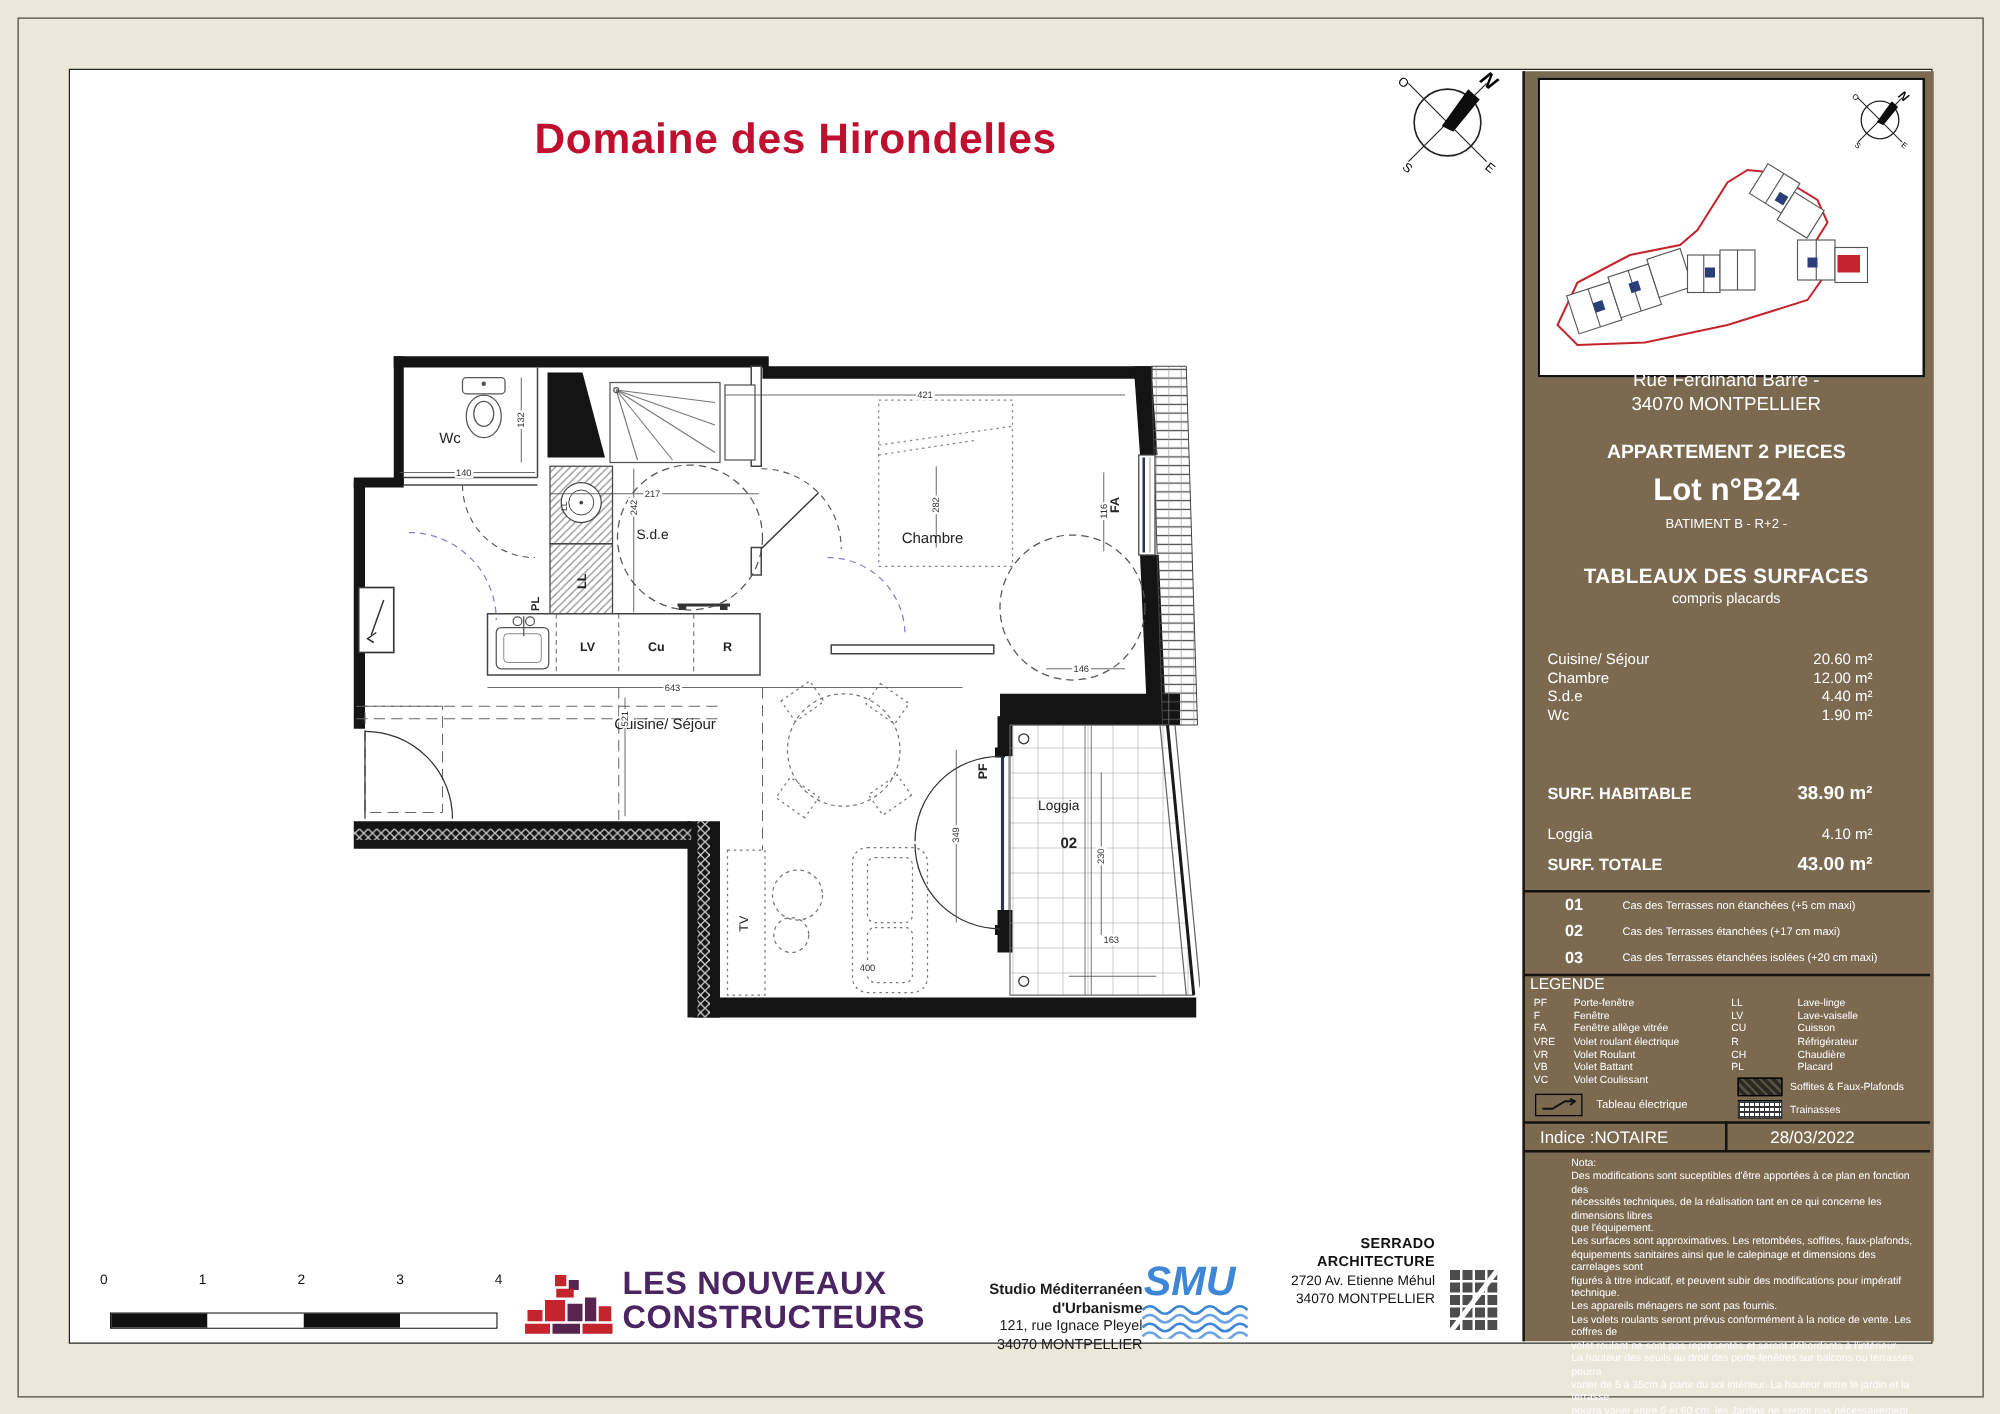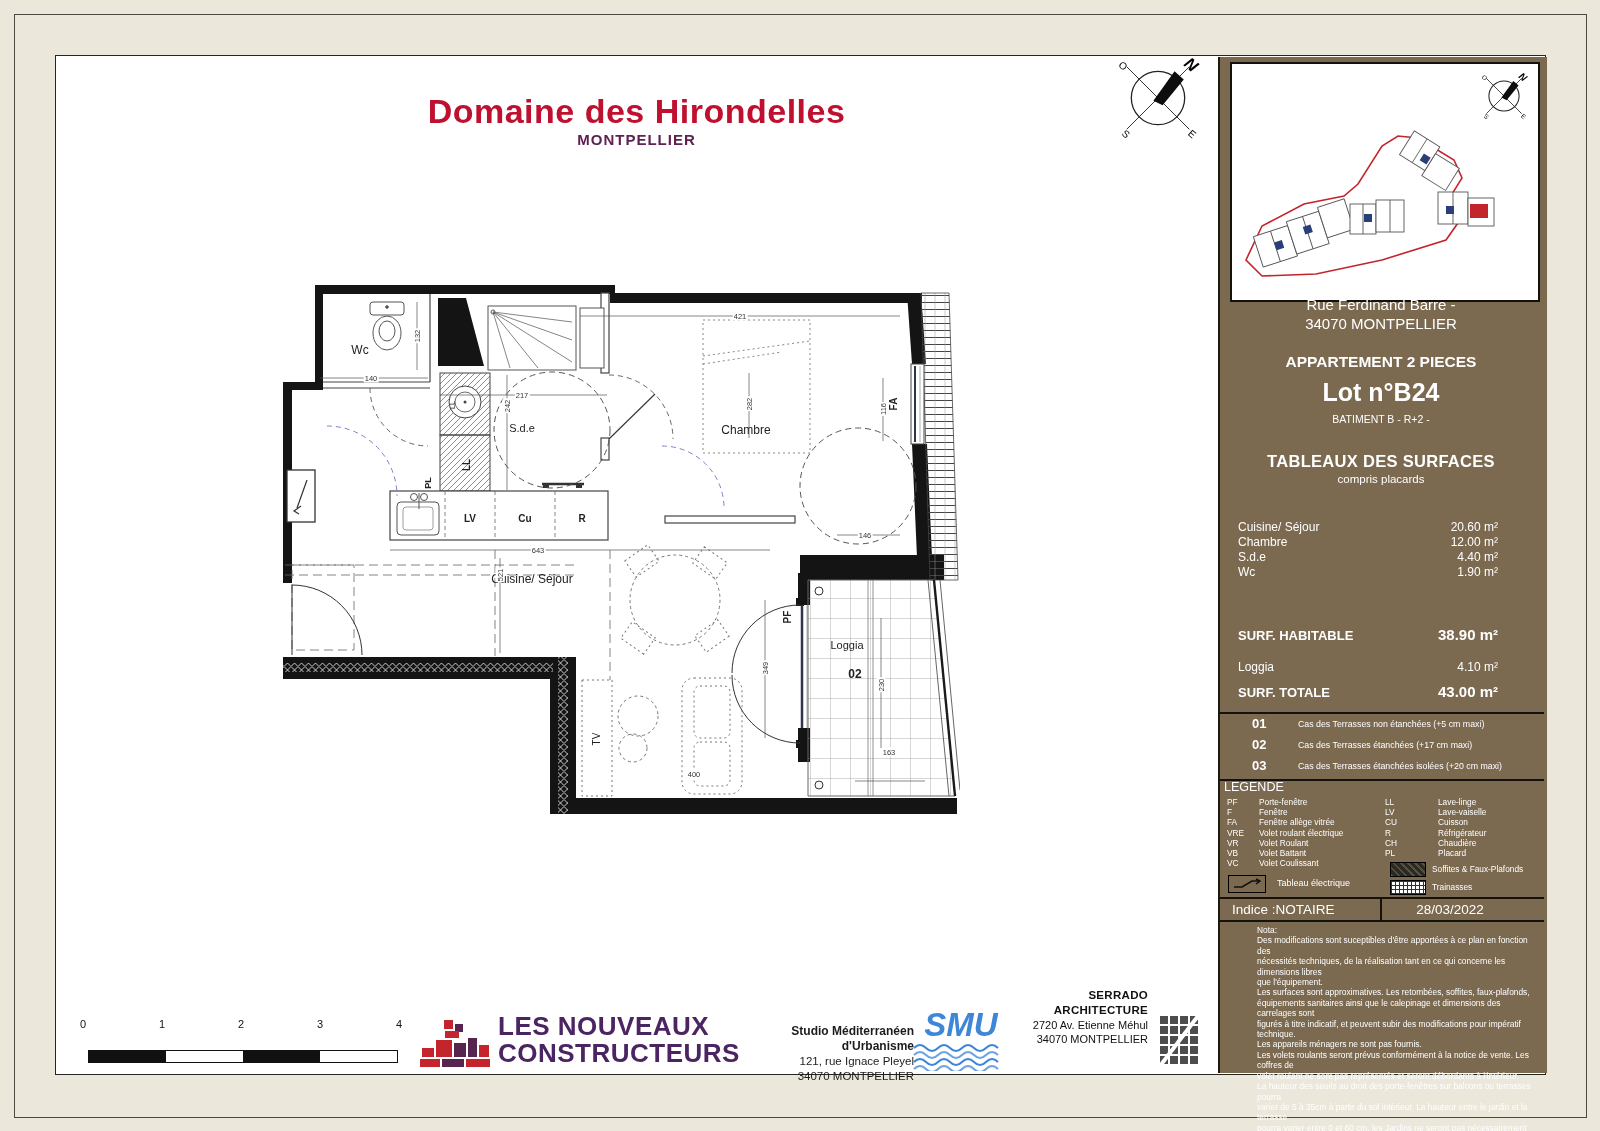--- a/index.html
+++ b/index.html
@@ -37,38 +37,37 @@
   .pdim.rot{transform:translate(-50%,-50%) rotate(-90deg);}
   
   #scale-ticks{left:80px;top:1018px;width:322px;display:flex;justify-content:space-between;font-size:11px;color:#111;}
   .scalebar{left:88px;top:1050px;width:308px;height:11px;border:1px solid #111;display:flex;}
   .scalebar div{flex:1;}
   .sb1{background:#111;} .sb2{background:#fff;}
   .lnc-text{left:498px;top:1013px;color:#4b2462;font-weight:bold;font-size:26px;line-height:27px;letter-spacing:.5px;white-space:nowrap;}
   .studio{left:726px;top:1024px;width:188px;text-align:right;color:#1c1c1c;}
   .studio .n{font-weight:bold;font-size:12px;line-height:15px;}
   .studio .a{font-size:11.5px;line-height:15px;}
-  .smu-text{left:915px;top:1006px;width:92px;text-align:center;color:#3e86d8;font-weight:bold;font-style:italic;font-size:33px;}
+  .smu-text{left:915px;top:1006px;width:92px;color:#3e86d8;font-weight:bold;font-style:italic;font-size:33px;}
   .serrado{left:998px;top:988px;width:150px;text-align:right;color:#111;}
   .serrado .n{font-weight:bold;font-size:11.5px;line-height:15px;letter-spacing:.3px;}
   .serrado .a{font-size:11px;line-height:14px;}
   svg{display:block;}
   .swatch-soff{left:1390px;top:862px;width:34px;height:13px;background:#2a2a22;background-image:repeating-linear-gradient(45deg,#55503f 0 2px,#2a2a22 2px 5px);border:1px solid #000;}
   .swatch-trai{left:1390px;top:880px;width:34px;height:13px;background:#fff;background-image:repeating-linear-gradient(0deg,#333 0 1px,transparent 1px 4px),repeating-linear-gradient(90deg,#333 0 1px,transparent 1px 4px);border:1px solid #000;}
   .tabelec{left:1228px;top:875px;width:36px;height:16px;border:1.5px solid #000;}
 </style>
 </head>
 <body>
 
 <div class="sheet">
   <div class="abs outer-border"></div>
   <div class="abs inner-frame"></div>
 
   <div class="abs title">Domaine des Hirondelles</div>
-  <div class="abs subtitle">MONTPELLIER</div>
 
   <svg class="abs" style="left:1112px;top:52px" width="92" height="92" viewBox="0 0 100 100">
     <line x1="16" y1="84" x2="84" y2="16" stroke="#222" stroke-width="1"></line>
     <line x1="16" y1="16" x2="84" y2="84" stroke="#222" stroke-width="1"></line>
     <circle cx="50" cy="50" r="29" fill="none" stroke="#222" stroke-width="1.4"></circle>
     <polygon points="45,53 68,21 78,30 55,58" fill="#0d0d0d"></polygon>
     <text x="80" y="18" font-size="18" font-weight="bold" font-style="italic" transform="rotate(40 84 12)">N</text>
     <text x="8" y="18" font-size="11" transform="rotate(40 11 14)">O</text>
     <text x="12" y="92" font-size="11" transform="rotate(40 14 88)">S</text>
     <text x="84" y="92" font-size="11" transform="rotate(40 86 88)">E</text>

